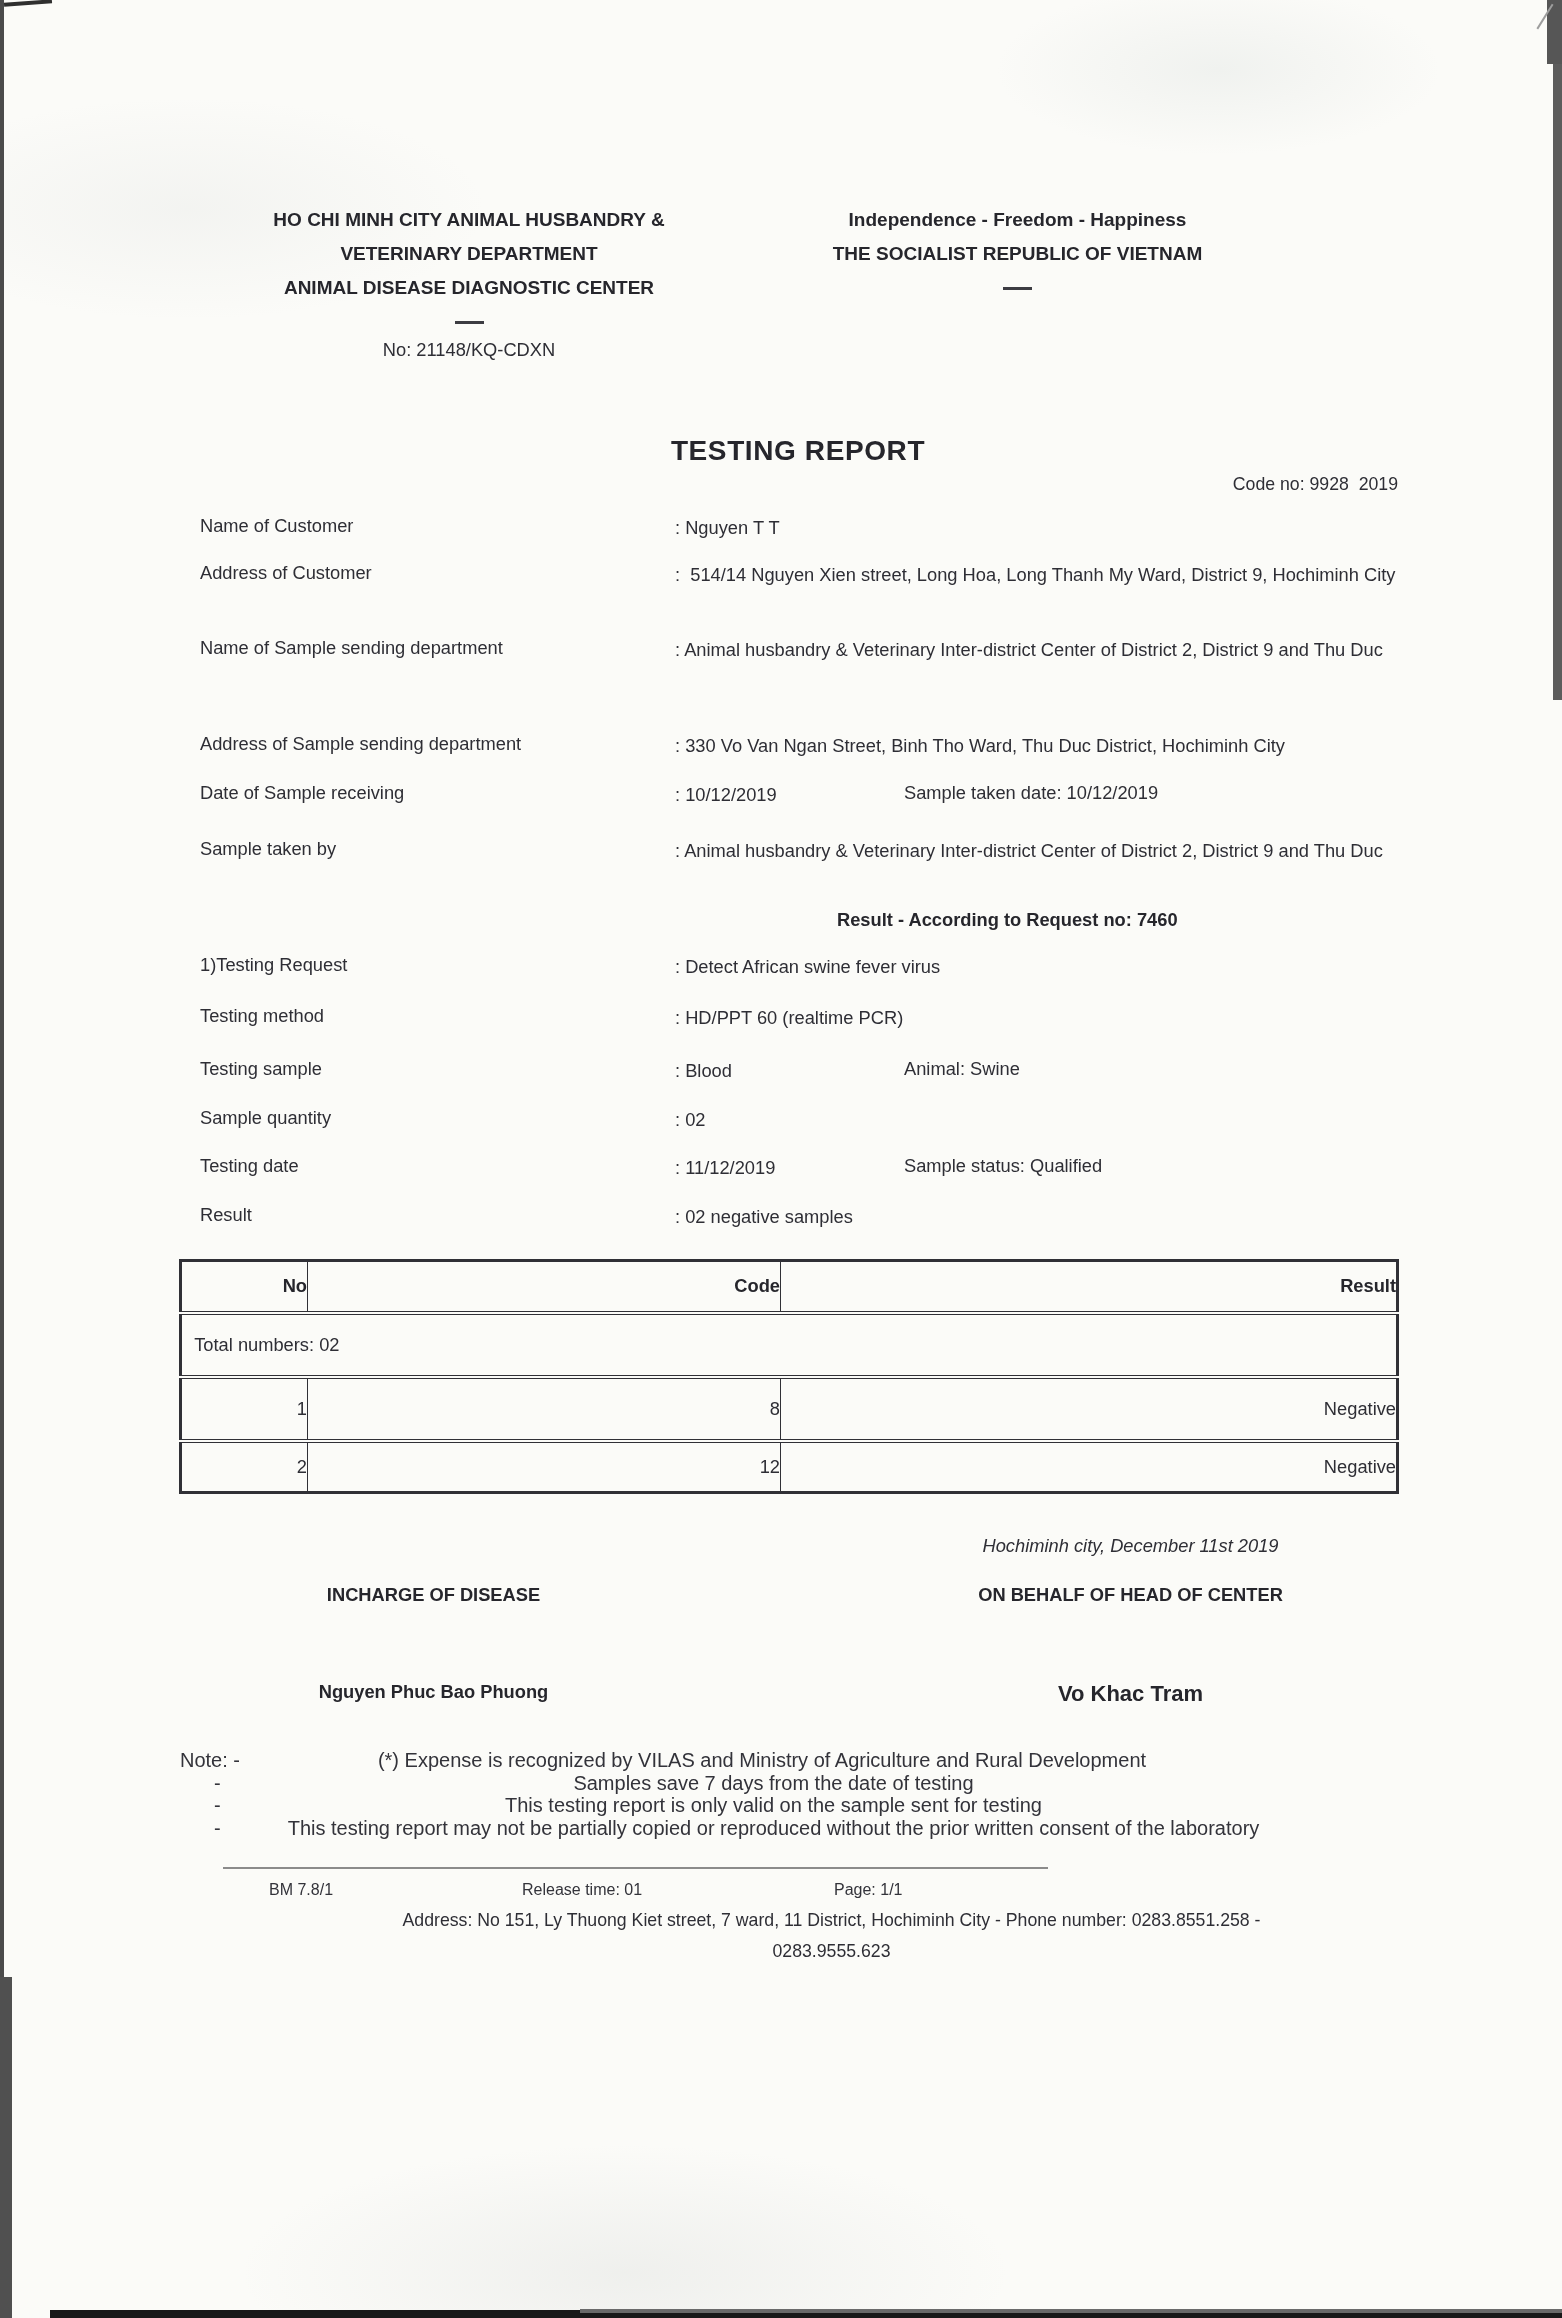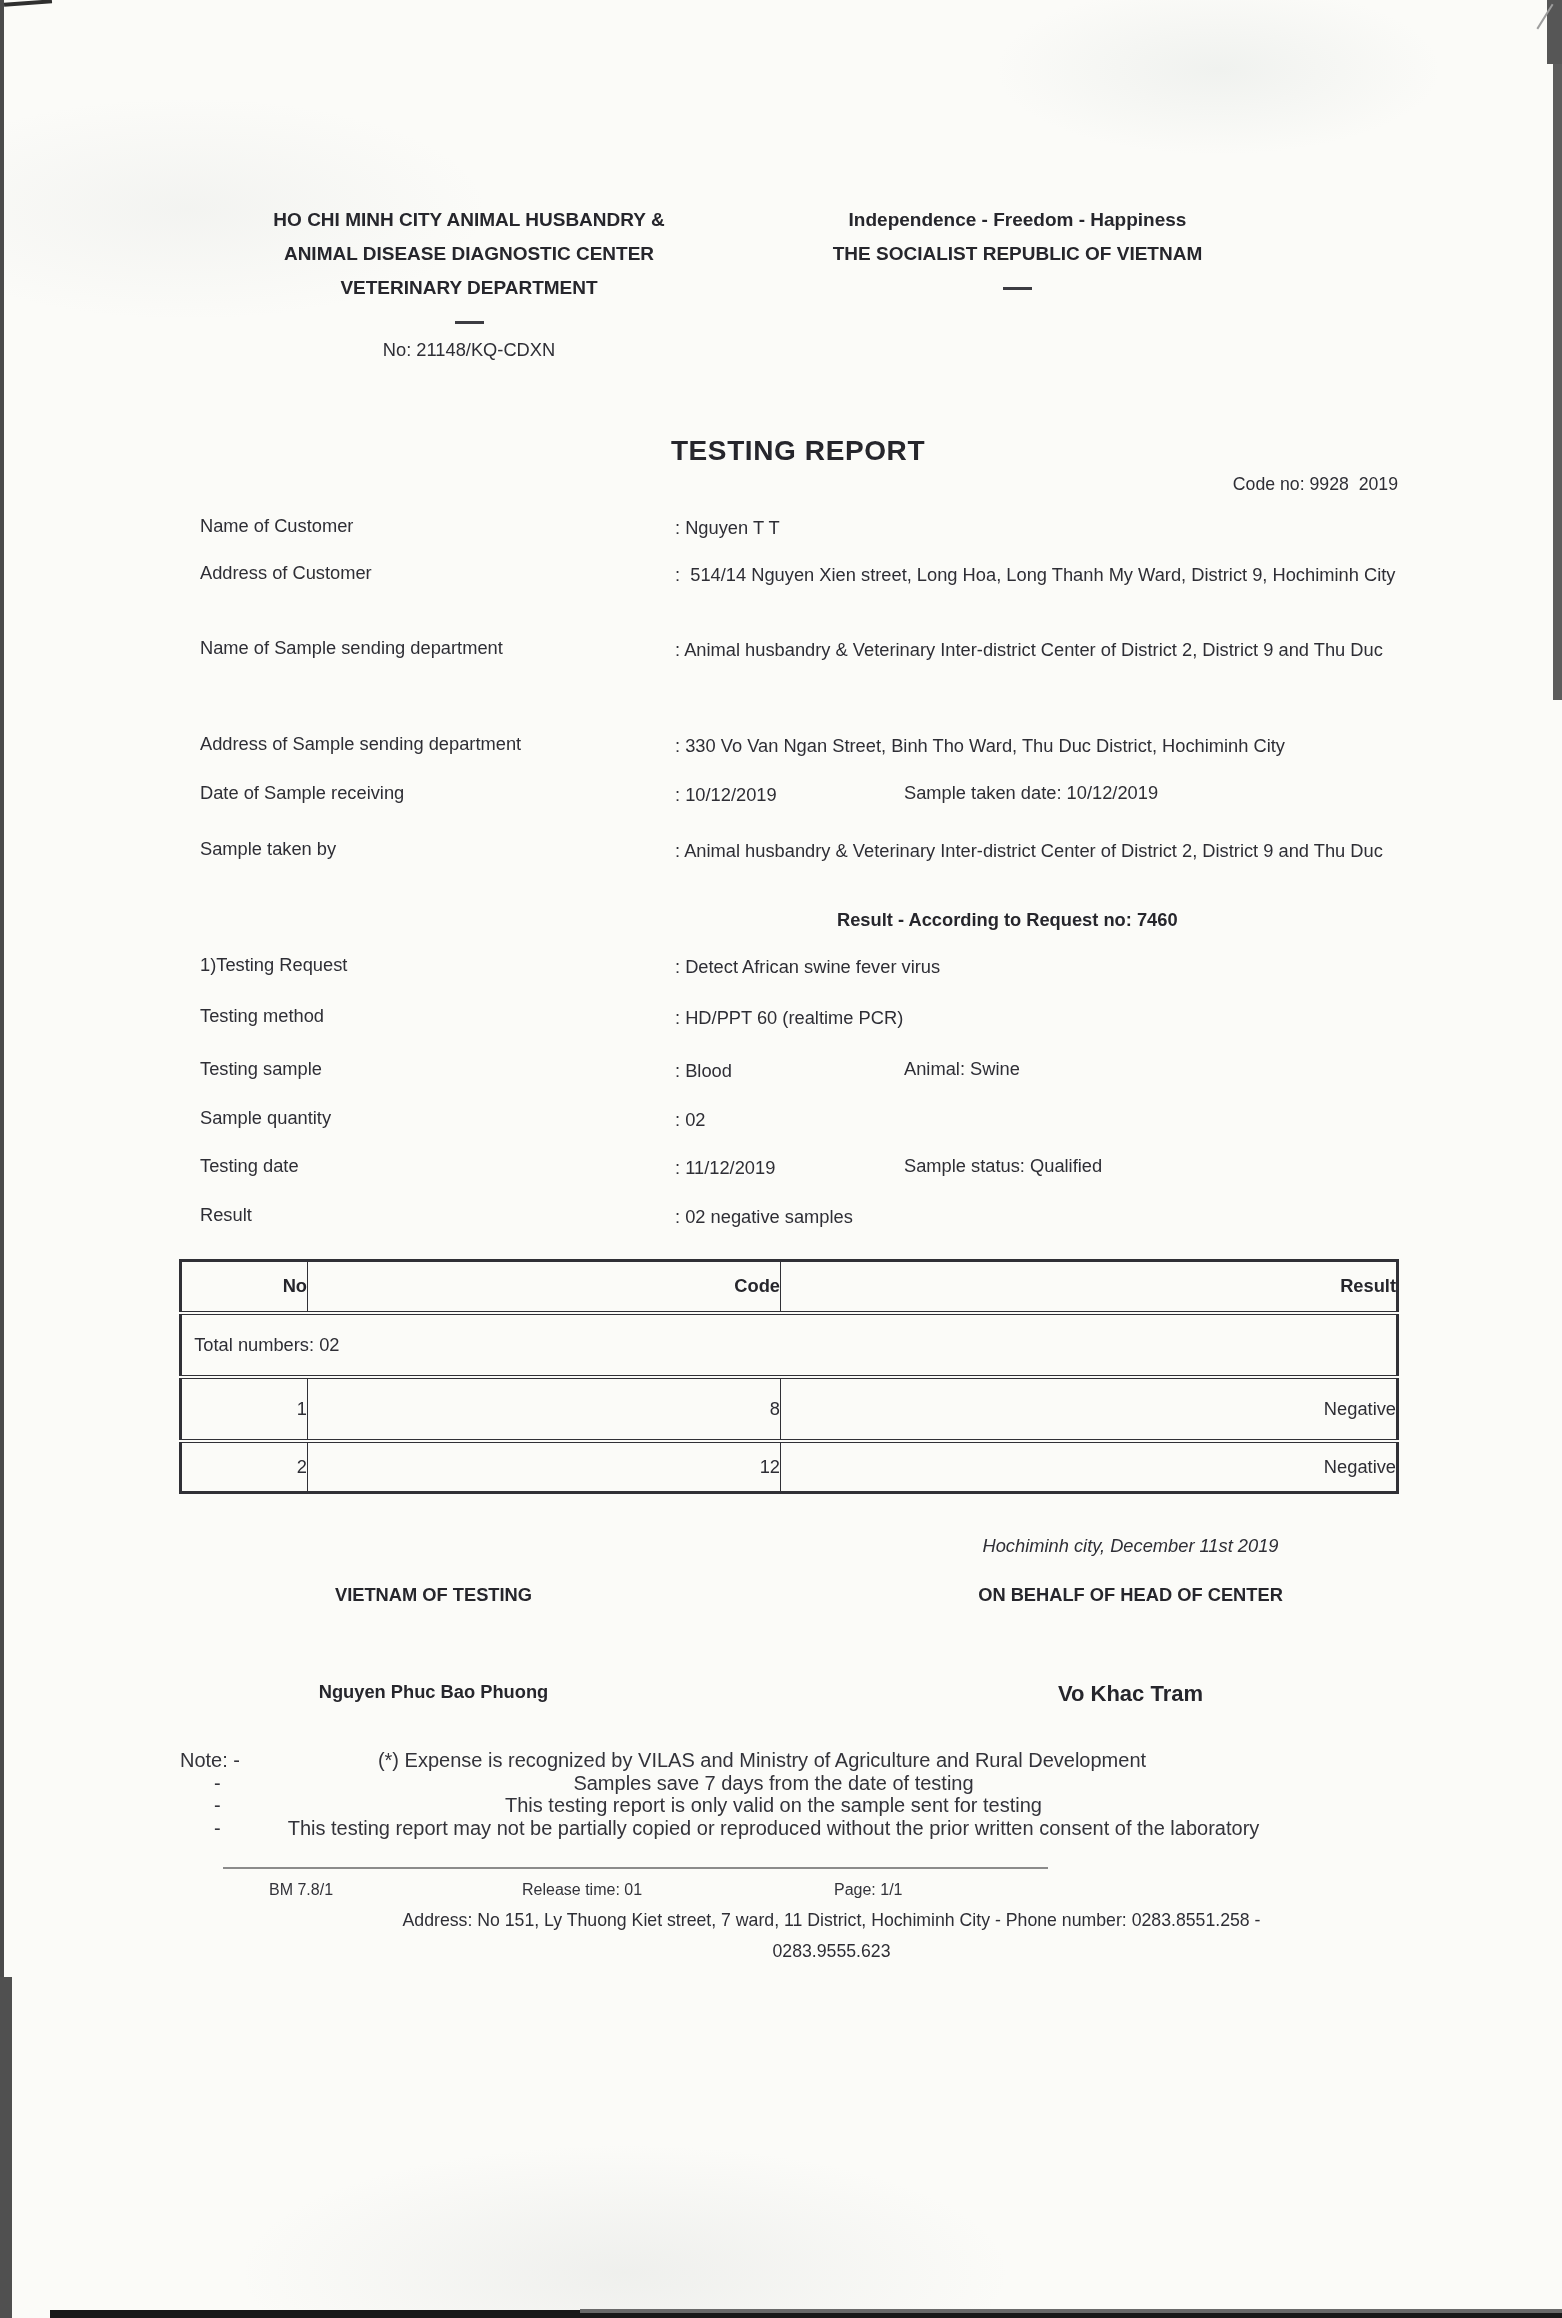--- a/index.html
+++ b/index.html
@@ -89,22 +89,22 @@
   <div class="abs edge-left-bottom"></div>
   <div class="abs edge-right"></div>
   <div class="abs edge-right-cap"></div>
   <div class="abs bottom-bar"></div>
   <div class="abs bottom-bar-gray"></div>
   <div class="abs corner-mark-tl"></div>
   <div class="abs corner-mark-tr"></div>
 
   <div class="abs org-block">
     <div>HO CHI MINH CITY ANIMAL HUSBANDRY &amp;</div>
+    <div>VETERINARY DEPARTMENT</div>
     <div>ANIMAL DISEASE DIAGNOSTIC CENTER</div>
-    <div>VETERINARY DEPARTMENT</div>
     <div class="hr-rule"></div>
     <div class="doc-no">No: 21148/KQ-CDXN</div>
   </div>
 
   <div class="abs nation-block">
     <div>Independence - Freedom - Happiness</div>
     <div>THE SOCIALIST REPUBLIC OF VIETNAM</div>
     <div class="hr-rule"></div>
   </div>
 
@@ -176,21 +176,21 @@
       </tr>
       <tr class="data-row-2">
         <td>2</td>
         <td>12</td>
         <td>Negative</td>
       </tr>
     </tbody>
   </table>
 
   <div class="abs date-line">Hochiminh city, December 11st 2019</div>
-  <div class="abs sig-title-left">VIETNAM OF TESTING</div>
+  <div class="abs sig-title-left">INCHARGE OF DISEASE</div>
   <div class="abs sig-title-right">ON BEHALF OF HEAD OF CENTER</div>
   <div class="abs sig-name-left">Nguyen Phuc Bao Phuong</div>
   <div class="abs sig-name-right">Vo Khac Tram</div>
 
   <div class="abs notes">
     <div class="note-line">
       <span class="note-prefix">Note: -</span>
       <span class="note-text" style="margin-left:64px">(*) Expense is recognized by VILAS and Ministry of Agriculture and Rural Development</span>
     </div>
     <div class="note-line">

